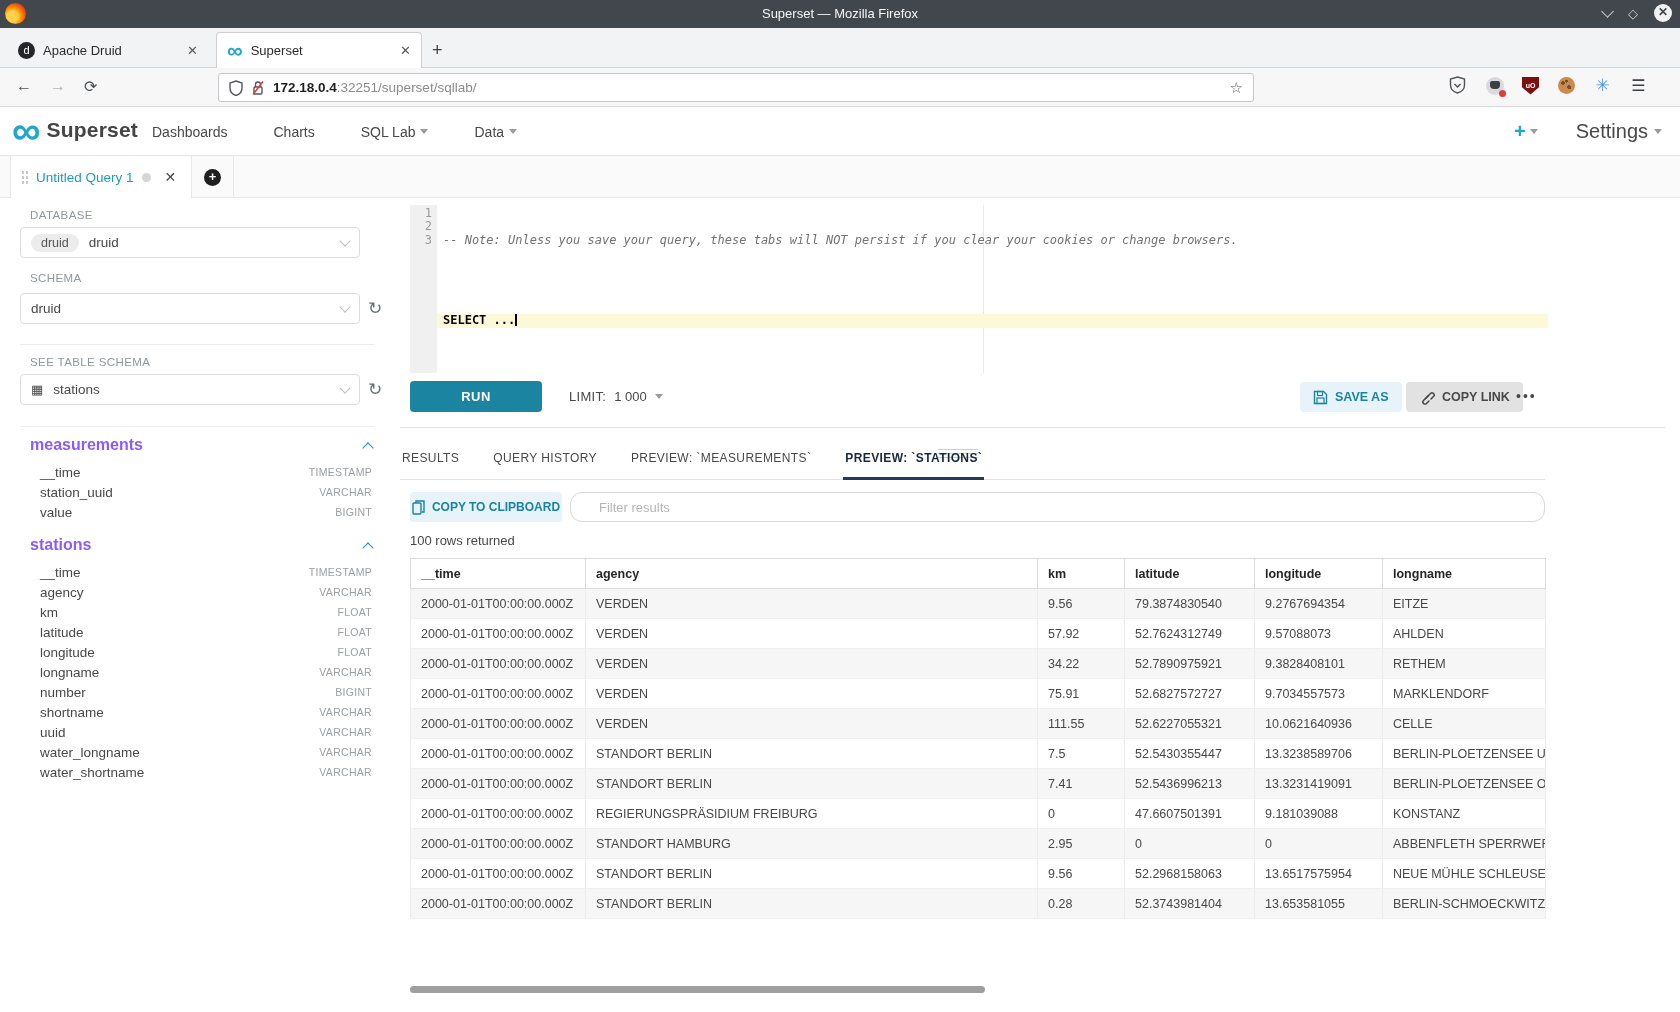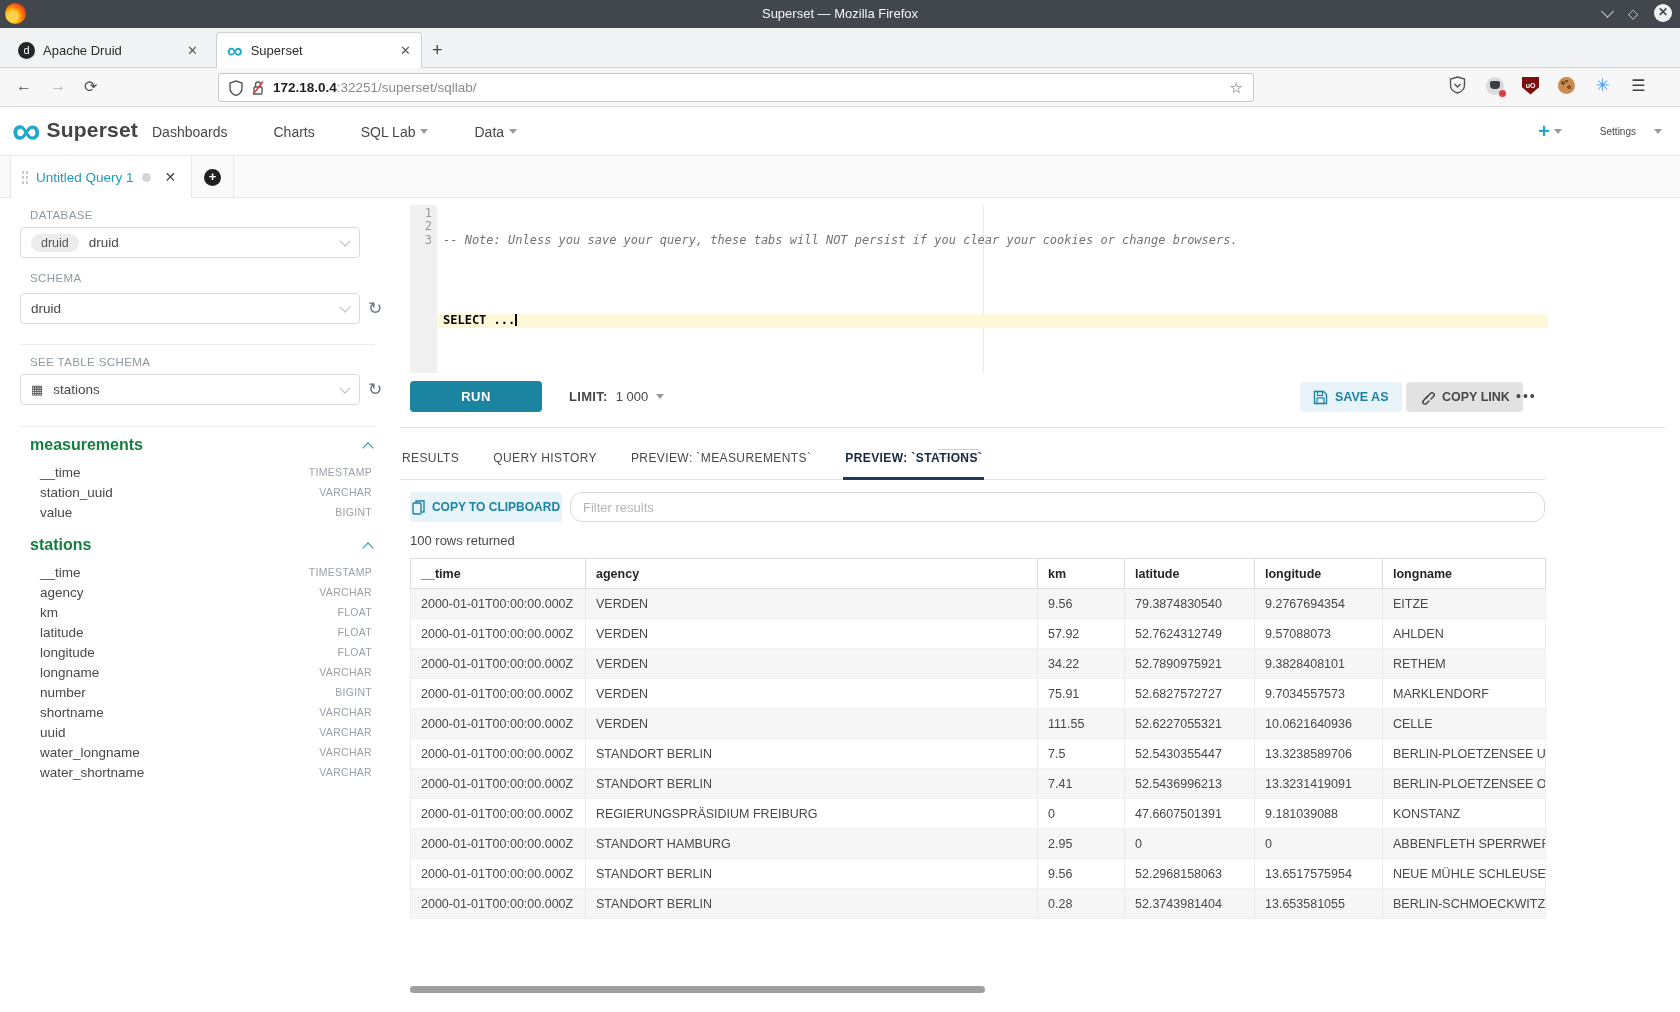--- a/index.html
+++ b/index.html
@@ -63,21 +63,21 @@
   .brand { position:absolute; left:12px; top:6px; display:flex; align-items:center; gap:6px; }
   .brand .infty { color:#20a7c9; font-size:40px; font-weight:bold; line-height:34px; }
   .brand .bname { color:#444; font-size:21px; font-weight:bold; letter-spacing:.2px; }
   .nav-items { position:absolute; left:152px; top:0; height:49px; display:flex; align-items:center; gap:46px;
     font-size:14px; color:#484848; }
   .nav-item { display:flex; align-items:center; gap:5px; }
   .caret { width:0; height:0; border-left:4px solid transparent; border-right:4px solid transparent;
     border-top:5px solid #9b9b9b; display:inline-block; }
   .nav-right { position:absolute; right:18px; top:0; height:49px; display:flex; align-items:center; gap:38px; }
   .plus-new { color:#20a7c9; font-size:20px; font-weight:bold; display:flex; align-items:center; gap:4px; }
-  .settings { font-size:10px; color:#484848; display:flex; align-items:center; gap:18px; }
+  .settings { font-size:20px; color:#484848; display:flex; align-items:center; gap:6px; }
 
   
   .qtabbar { position:absolute; left:0; top:156px; width:1680px; height:42px; background:#fafafa;
     border-bottom:1px solid #e8e8e8; }
   .qtab { position:absolute; left:10px; top:0; width:182px; height:42px; background:#fff;
     border-right:1px solid #e8e8e8; border-left:1px solid #e8e8e8; display:flex; align-items:center;
     padding:0 10px; gap:8px; }
   .drag-dots { width:7px; height:14px;
     background-image:radial-gradient(circle, #c9c9c9 1.2px, transparent 1.3px); background-size:4px 5px; }
   .qtab-label { color:#1e9cba; font-size:13.5px;text-align:right; }
@@ -96,21 +96,21 @@
     font-size:13.5px; color:#484848; }
   .sb-select .chev-down { margin-left:auto; }
   .chev-down { width:8px; height:8px; border-right:1.5px solid #bfbfbf; border-bottom:1.5px solid #bfbfbf;
     transform:rotate(45deg); margin-top:-4px; }
   .pill { background:#ececec; border-radius:10px; padding:2px 10px; font-size:12.5px; color:#555; }
   .refresh-ico { position:absolute; left:368px; font-size:17px; color:#66707a; }
   .sb-divider { position:absolute; left:20px; width:355px; border-top:1px solid #ececec; }
   .tbl-ico { color:#484848; font-size:13px; line-height:10px; }
 
   .schema-section-head { display:flex; align-items:center; padding:0 28px 0 30px; }
-  .schema-title { color:#15803d; font-size:16px; font-weight:bold; }
+  .schema-title { color:#8b5cf6; font-size:16px; font-weight:bold; }
   .chev-up { width:8px; height:8px; border-right:1.6px solid #1a95b8; border-bottom:1.6px solid #1a95b8;
     transform:rotate(-135deg); margin-left:auto; margin-top:5px; }
   .schema-cols { margin:8px 0 14px; }
   .schema-col-row { display:flex; align-items:center; padding:2.5px 28px 2.5px 40px; }
   .col-name { font-size:13.5px; color:#484848; }
   .col-type { margin-left:auto; font-size:10.5px; color:#9aa0a6; letter-spacing:.3px; }
   #schema-sections { position:absolute; left:0; top:238px; right:0; }
 
   
   .editor { position:absolute; left:410px; top:205px; width:1138px; height:168px; background:#fff;
@@ -123,21 +123,21 @@
   .code-line { position:relative; height:13.4px; padding-left:6px; }
   .code-comment { color:#737373; font-style:italic; }
   .code-active { background:#fcf8d8; font-weight:bold; color:#000; }
   .cursor { display:inline-block; width:1.5px; height:12px; background:#000; vertical-align:-2px; }
 
   
   .run-btn { position:absolute; left:410px; top:381px; width:132px; height:31px; background:#1b84a1;
     color:#fff; font-size:13px; font-weight:bold; border:none; border-radius:4px; letter-spacing:.5px; }
   .limit-wrap { position:absolute; left:558px; top:389px; font-size:13px; color:#484848;
     display:flex; align-items:center; gap:8px; }
-  .limit-label { font-weight:bold; letter-spacing:.3px;padding-left:11px; }
+  .limit-label { font-weight:normal; letter-spacing:.3px;padding-left:11px; }
   .btn-light { position:absolute; top:382px; height:30px; border:none; border-radius:4px;
     display:flex; align-items:center; gap:7px; font-size:12.5px; font-weight:bold; padding:0 13px; }
   .saveas { left:1300px; background:#e7f3f8; color:#1a84a2; }
   .copylink { left:1406px; background:#e2e2e2; color:#484848; }
   .more-dots { position:absolute; left:1516px; top:388px; font-size:14px; color:#484848; letter-spacing:2px; }
   .section-split { position:absolute; left:400px; top:427px; width:1265px; border-top:1px solid #e3e3e3; }
   .drag-handle { position:absolute; left:938px; top:449px; width:40px; }
   .drag-handle div { border-top:1.5px solid #cfcfcf; margin-bottom:3px; }
 
   
@@ -146,21 +146,21 @@
   .rtab { font-size:12px; color:#484848; letter-spacing:.4px; display:flex; align-items:center;
     position:relative; padding:0 2px; }
   .rtab.active { color:#16293e; font-weight:bold; }
   .rtab.active:after { content:""; position:absolute; left:0; right:0; bottom:-1px; height:3px; background:#213a5e; }
 
   
   .copy-clip { position:absolute; left:410px; top:492px; width:152px; height:30px; background:#e7f3f8;
     border:none; border-radius:4px; color:#1a84a2; font-size:12px; font-weight:bold;
     display:flex; align-items:center; justify-content:center; gap:7px; }
   .filter-input { position:absolute; left:570px; top:492px; width:975px; height:30px;
-    border:1px solid #d9d9d9; border-radius:12px; padding:0 12px; font-size:13px; color:#484848;
+    border:1px solid #d9d9d9; border-radius:12px; padding:0 28px; font-size:13px; color:#484848;
     font-family:"Liberation Sans", sans-serif; }
   .filter-input::placeholder { color:#b5b5b5; }
   .rows-returned { position:absolute; left:410px; top:533px; font-size:13px; color:#484848; }
 
   
   .rtable { position:absolute; left:410px; top:558px; width:1135px; border-collapse:collapse;
     table-layout:fixed; font-size:12.5px; }
   .rtable col:nth-child(1){width:175px} .rtable col:nth-child(2){width:452px}
   .rtable col:nth-child(3){width:87px}  .rtable col:nth-child(4){width:130px}
   .rtable col:nth-child(5){width:128px} .rtable col:nth-child(6){width:163px}

